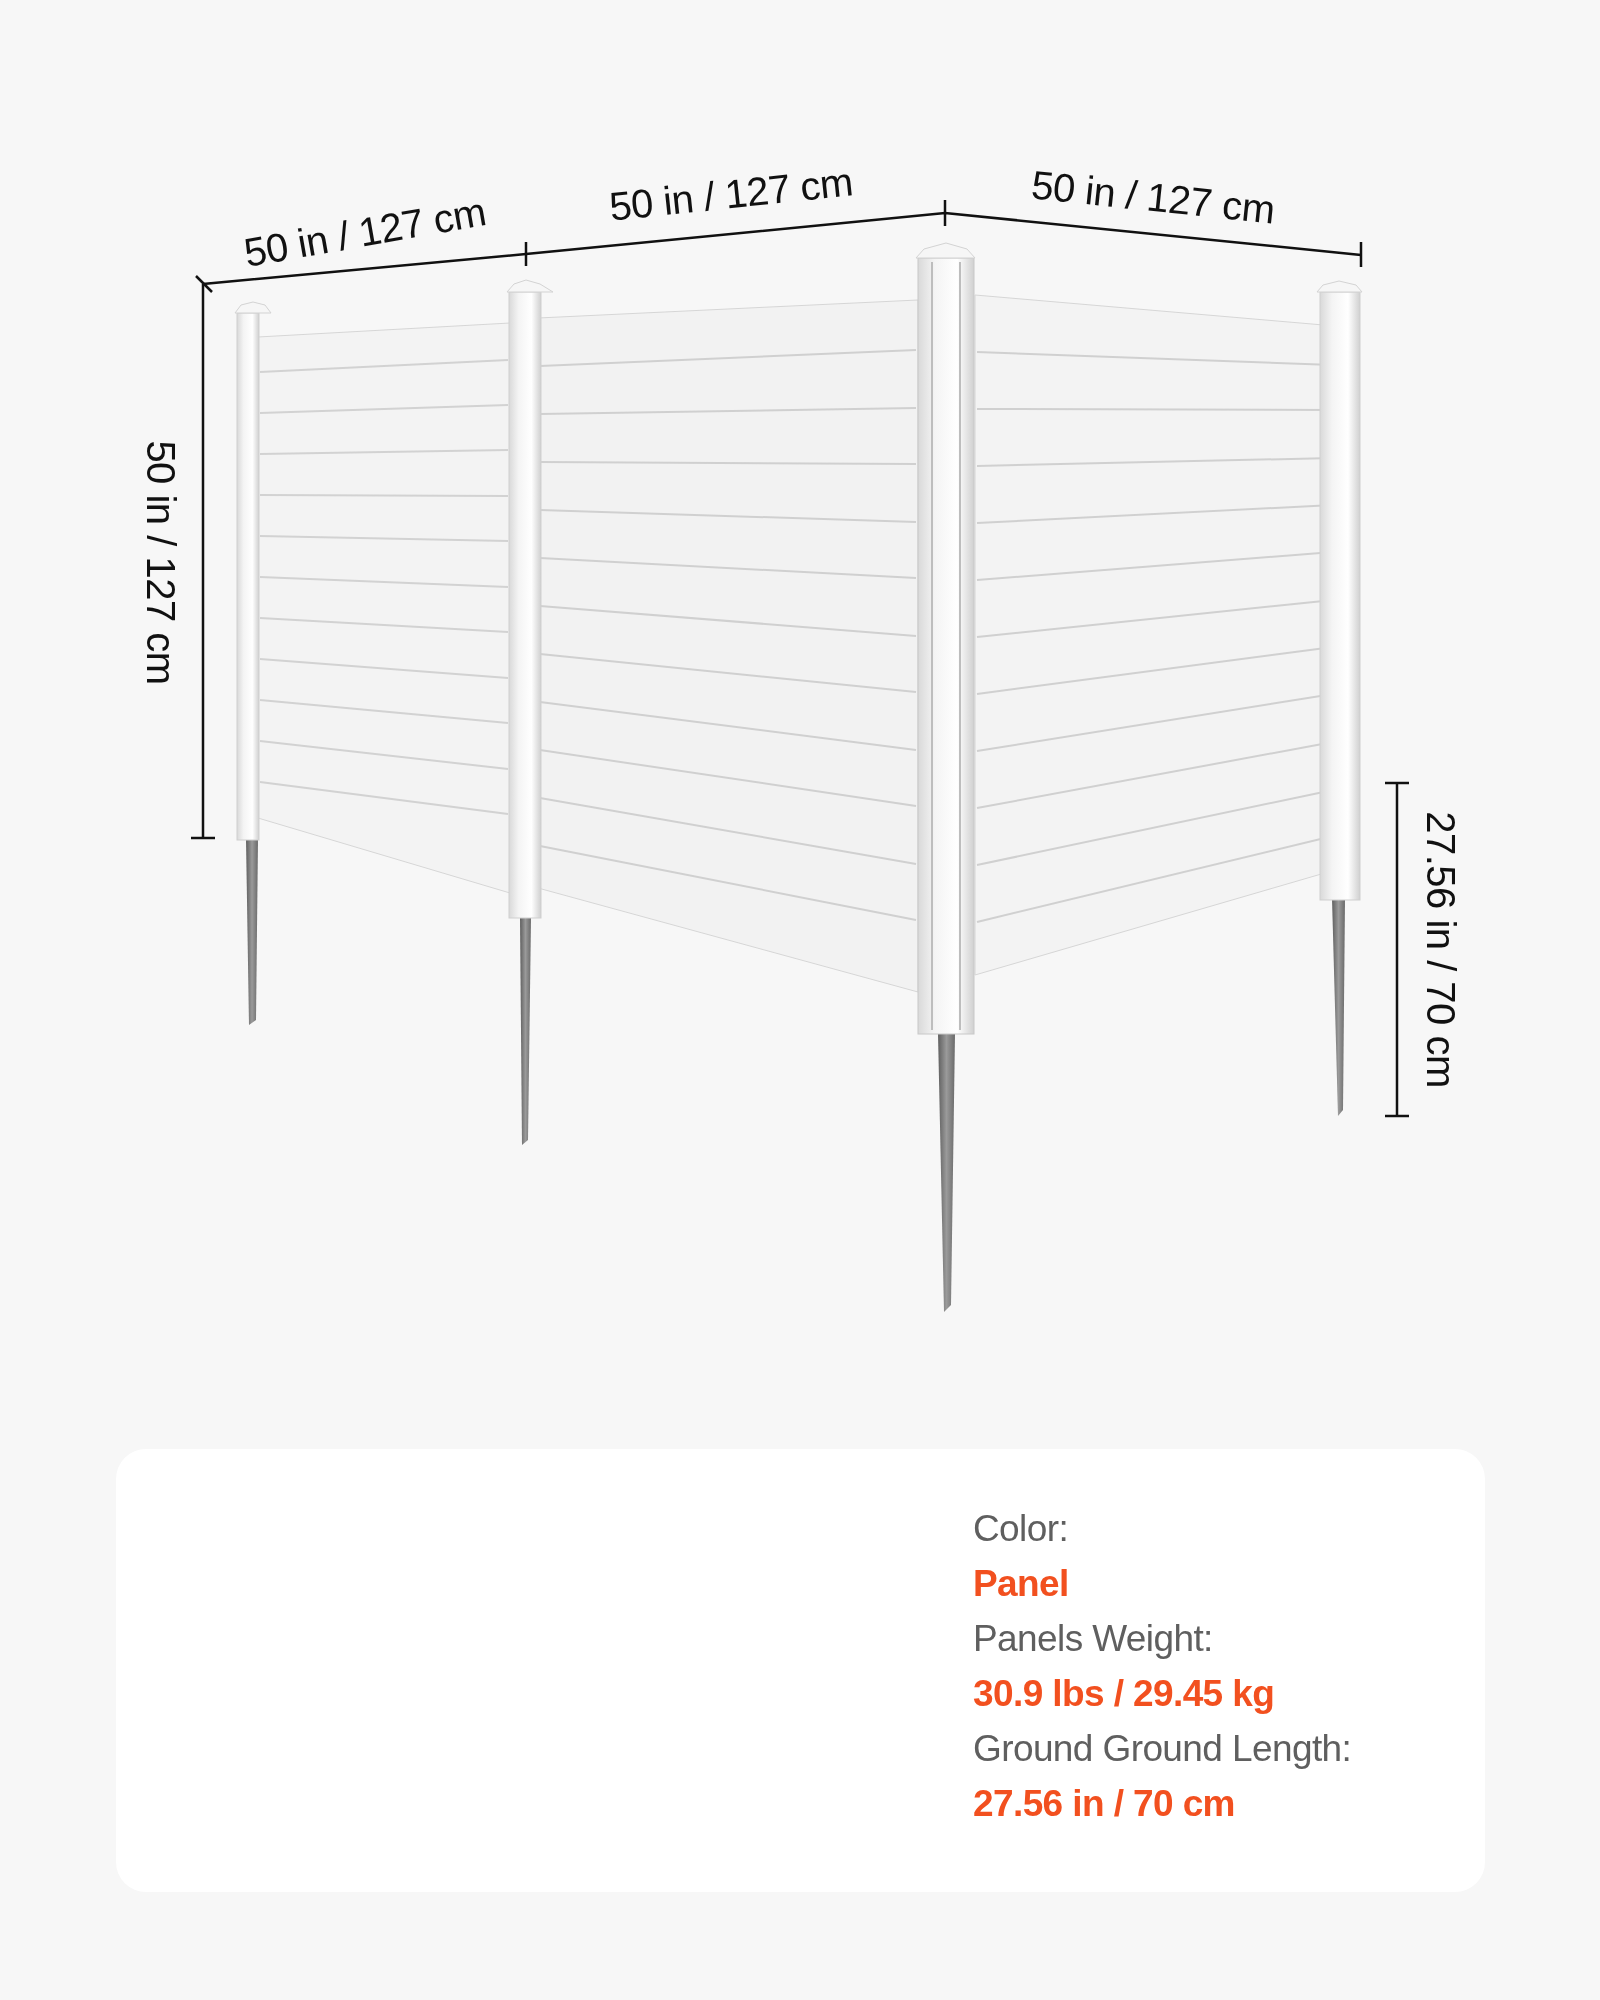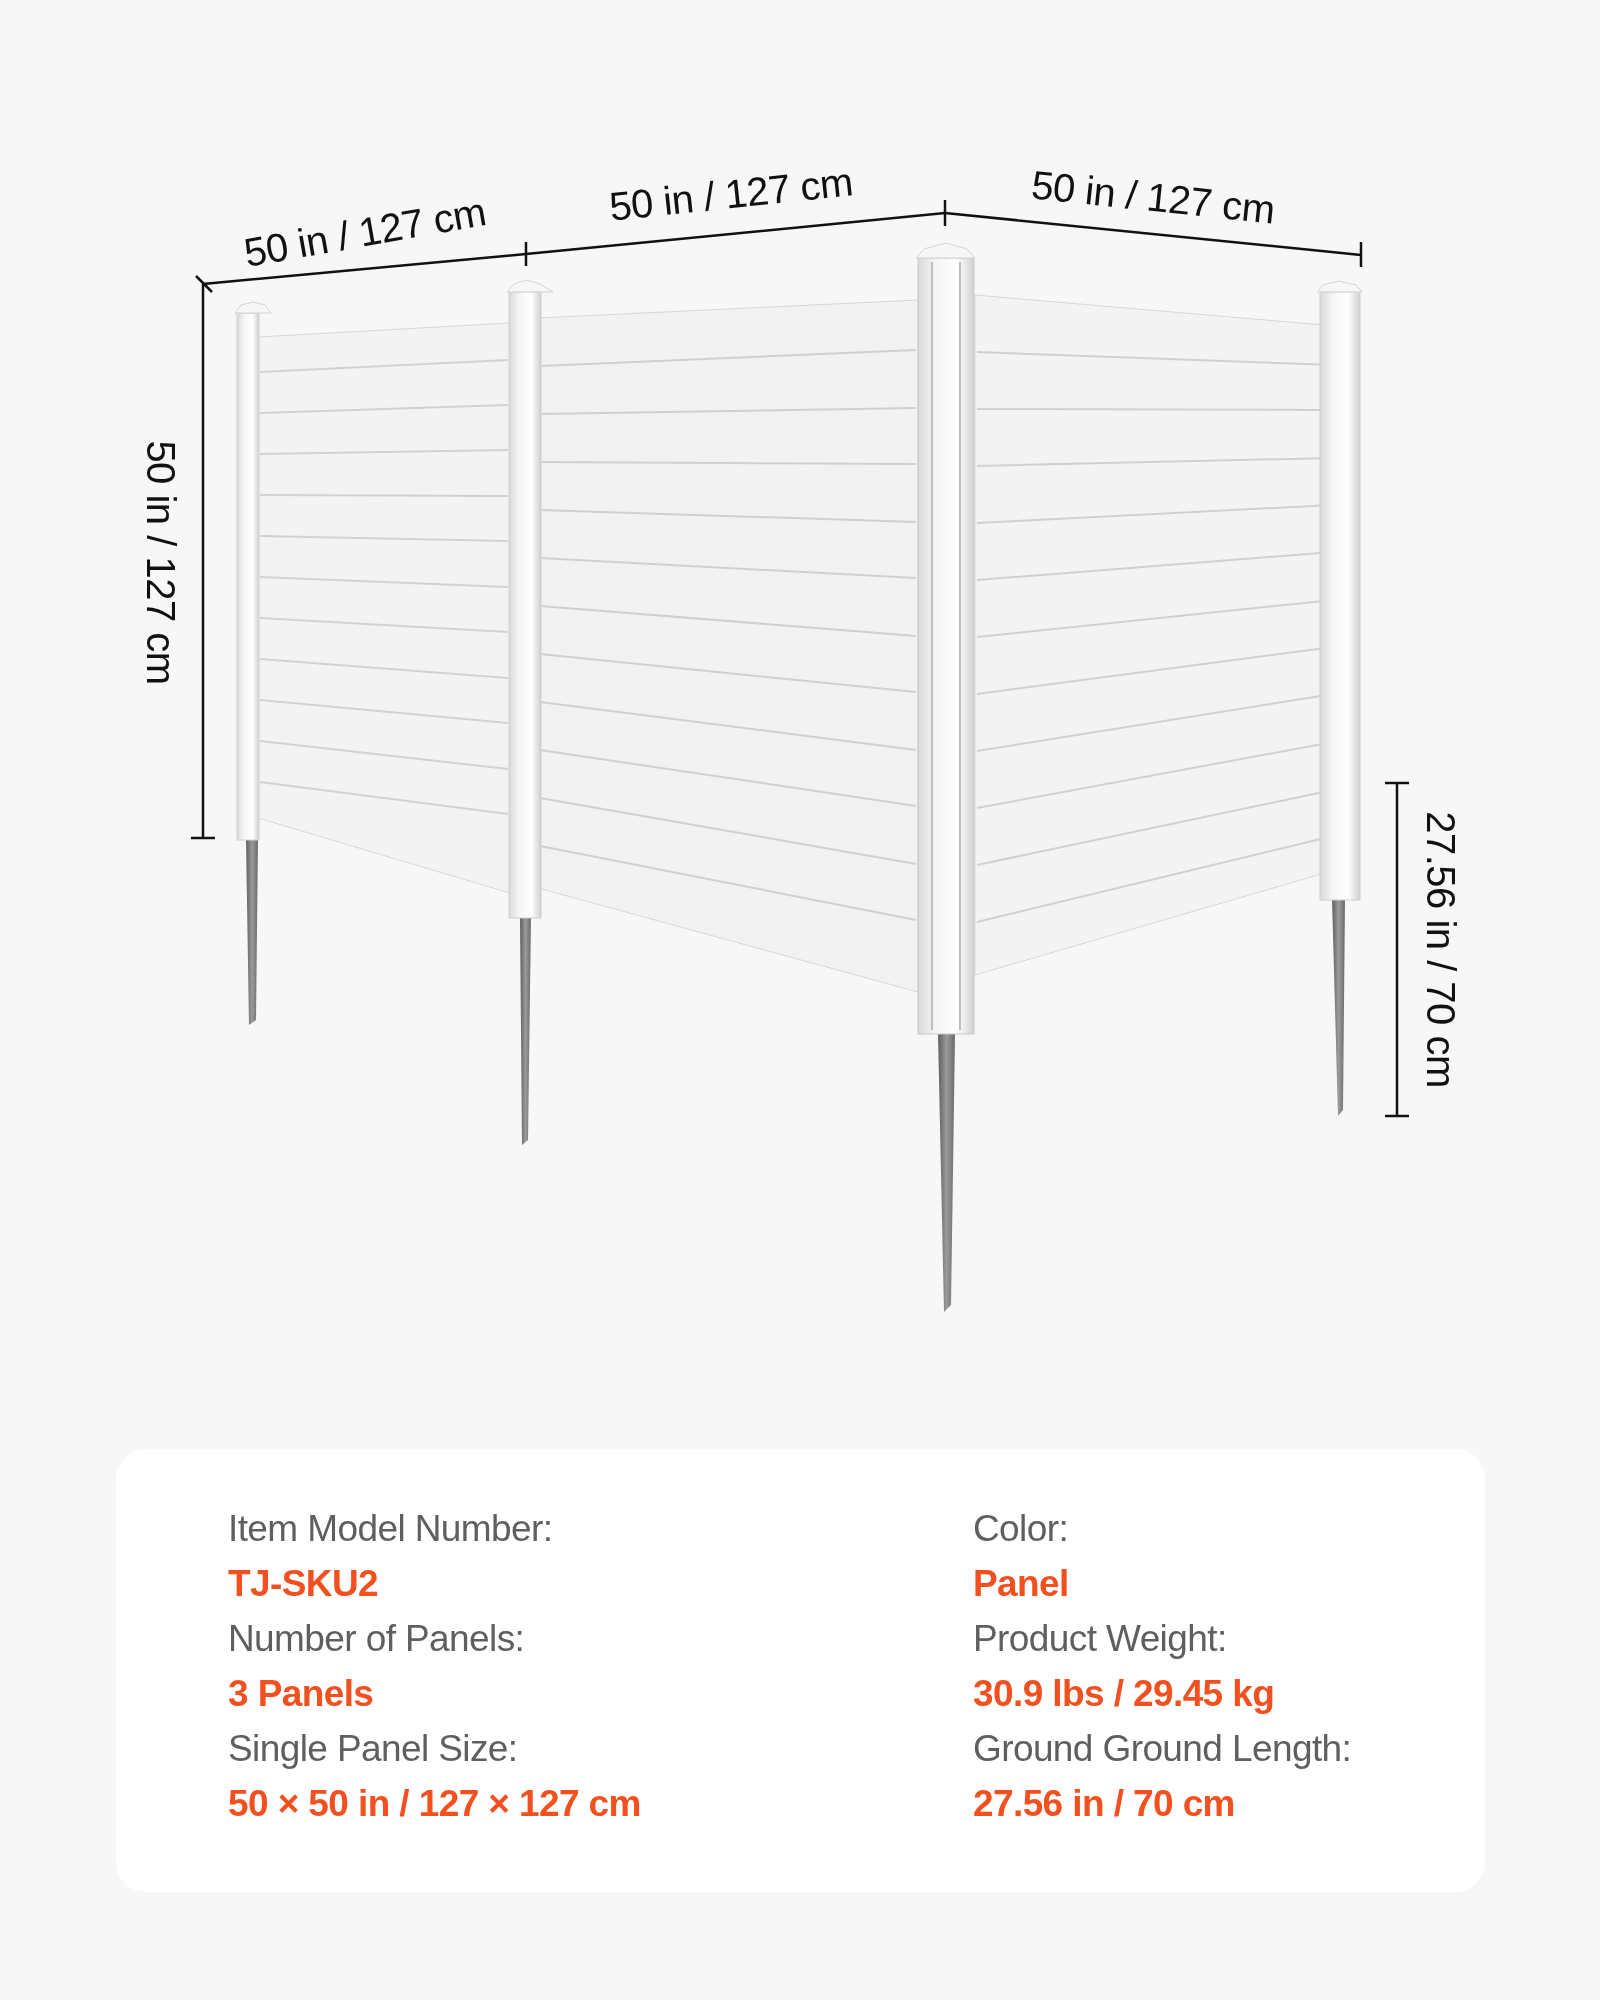--- a/index.html
+++ b/index.html
@@ -121,29 +121,21 @@
   </svg>
 
   <div class="dim-label" style="left:240px; top:210px; width:250px; text-align:center; transform:rotate(-10deg);">50 in / 127 cm</div>
   <div class="dim-label" style="left:606px; top:172px; width:250px; text-align:center; transform:rotate(-6deg);">50 in / 127 cm</div>
   <div class="dim-label" style="left:1028px; top:175px; width:250px; text-align:center; transform:rotate(6deg);">50 in / 127 cm</div>
   <div class="dim-label" style="left:35px; top:540px; width:250px; text-align:center; transform:rotate(90deg);">50 in / 127 cm</div>
   <div class="dim-label" style="left:1295px; top:927px; width:290px; text-align:center; transform:rotate(90deg);">27.56 in / 70 cm</div>
 </div>
 
 <div class="card">
-  <div class="col left">
-    <span class="spec-label">Item Model Number:</span>
-    <span class="spec-value">TJ-SKU2</span>
-    <span class="spec-label">Number of Panels:</span>
-    <span class="spec-value">3 Panels</span>
-    <span class="spec-label">Single Panel Size:</span>
-    <span class="spec-value">50 × 50 in / 127 × 127 cm</span>
-  </div>
   <div class="col right">
     <span class="spec-label">Color:</span>
     <span class="spec-value">Panel</span>
-    <span class="spec-label">Product Weight:</span>
+    <span class="spec-label">Panels Weight:</span>
     <span class="spec-value">30.9 lbs / 29.45 kg</span>
     <span class="spec-label">Ground Ground Length:</span>
     <span class="spec-value">27.56 in / 70 cm</span>
   </div>
 </div>
 
 </body></html>

